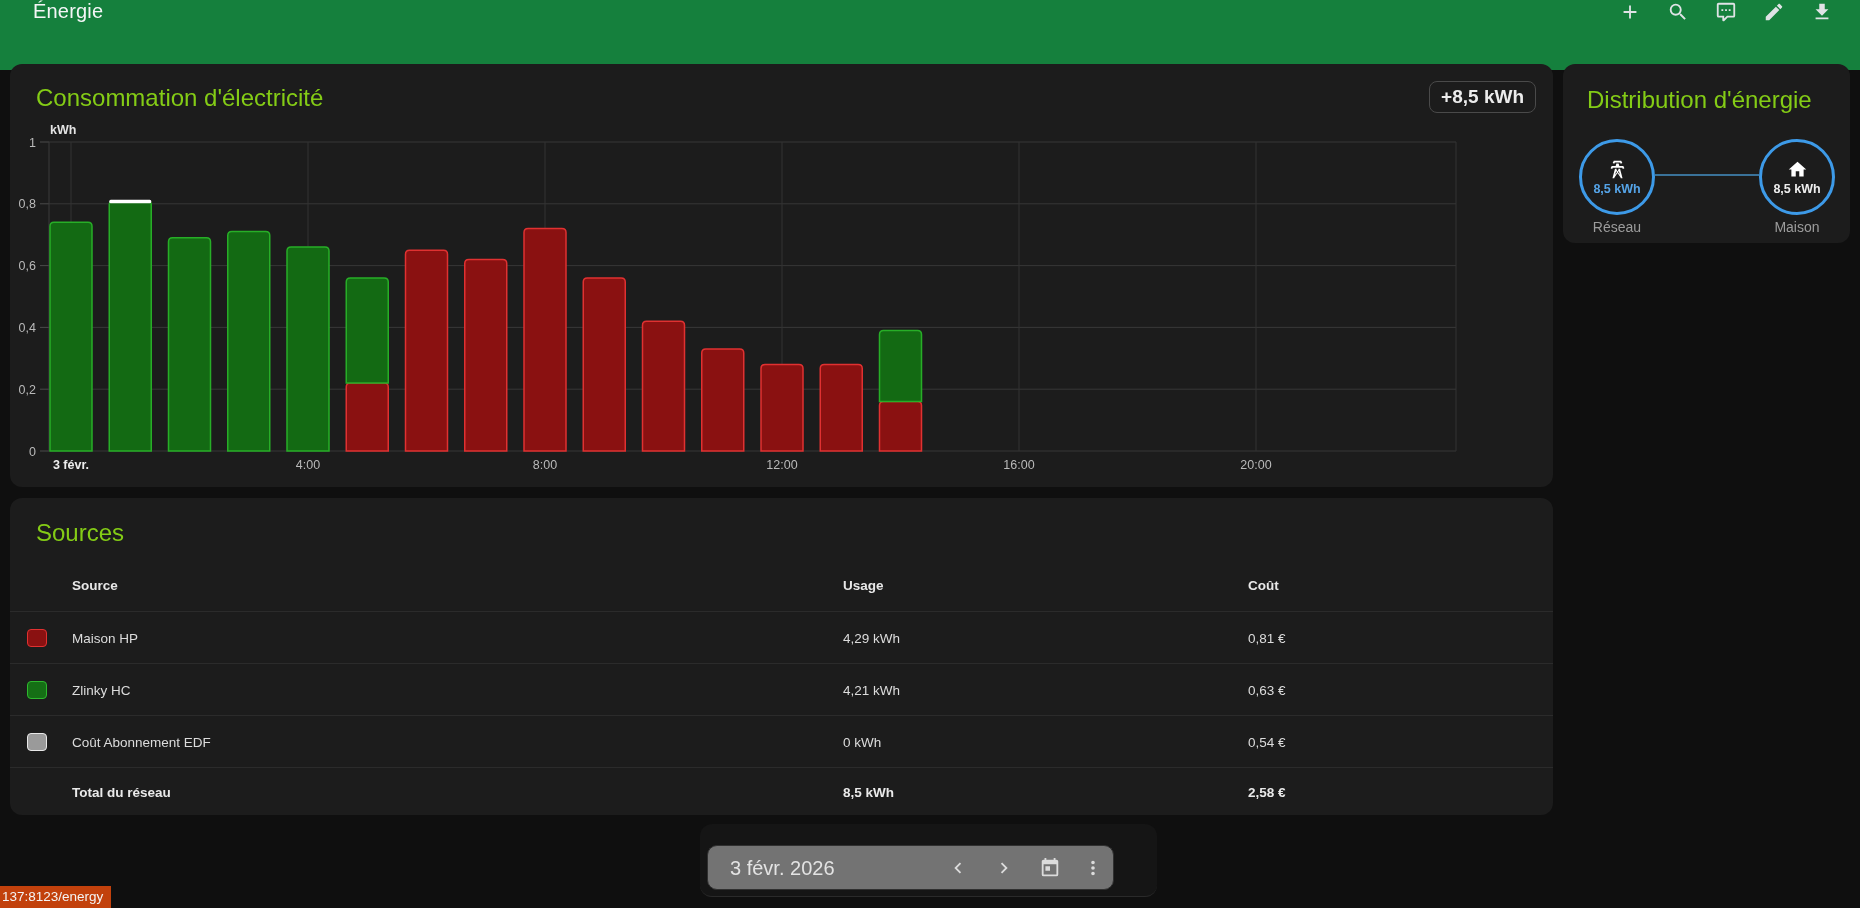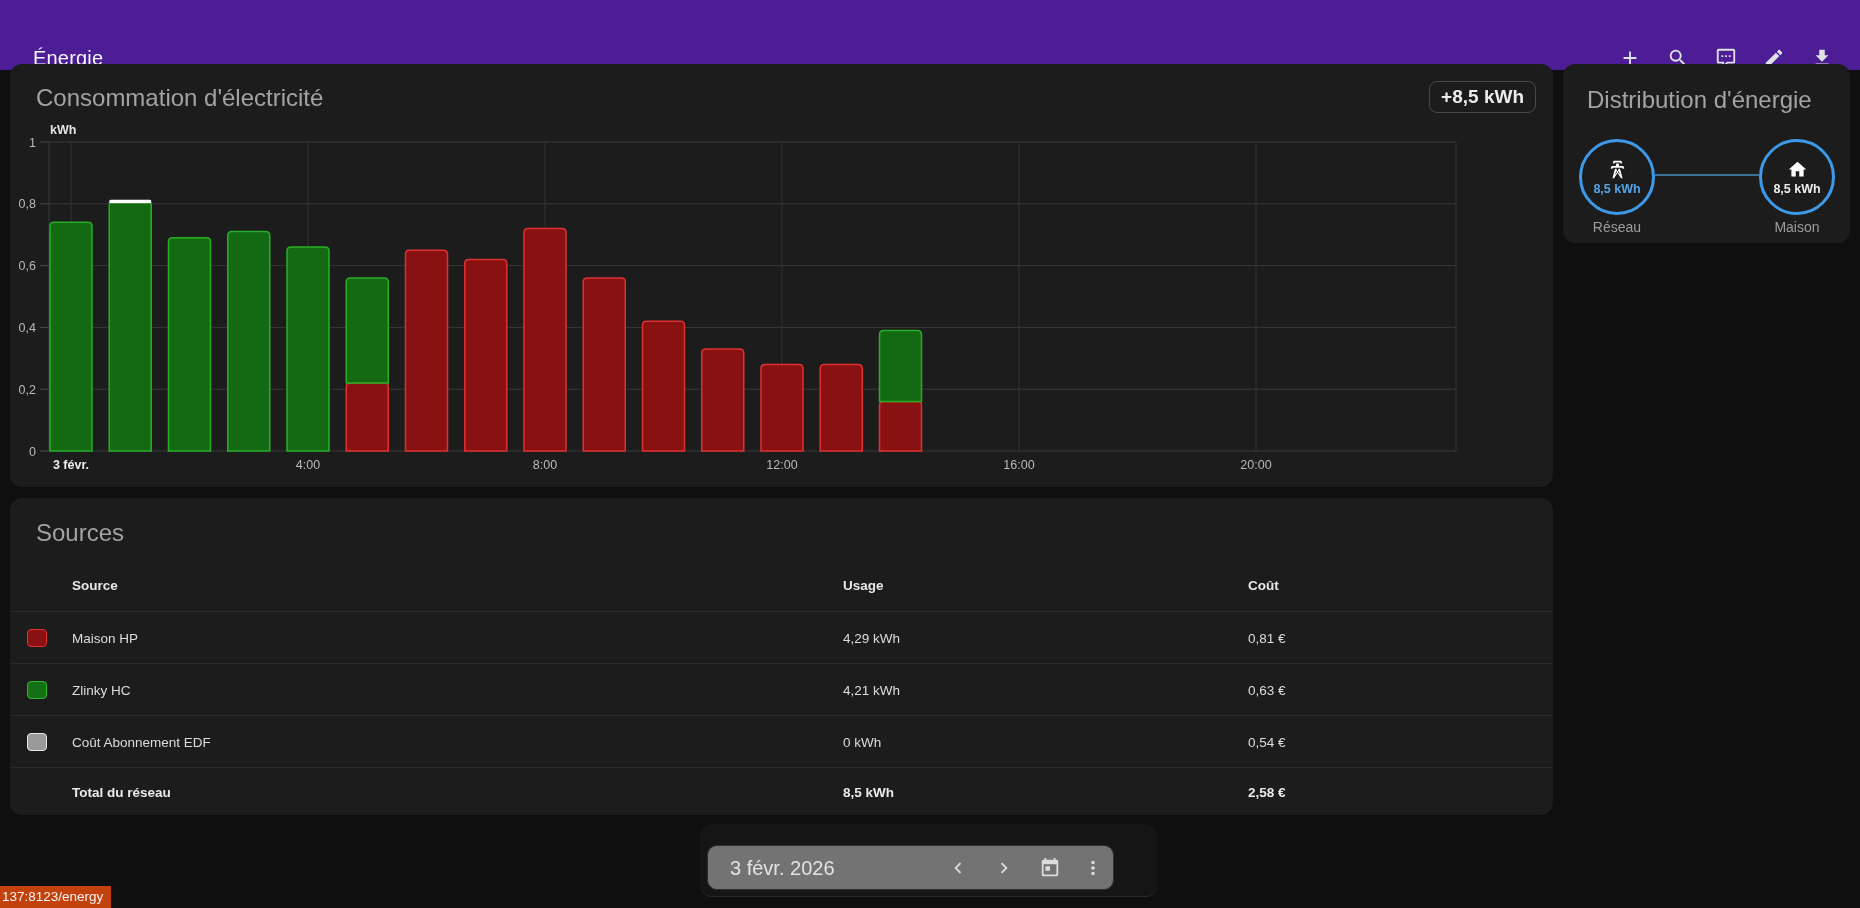--- a/index.html
+++ b/index.html
@@ -4,32 +4,32 @@
 <style>
   html,body{margin:0;padding:0;}
   body{
     width:1860px;height:908px;overflow:hidden;position:relative;
     background:#0f0f0f;font-family:"Liberation Sans",sans-serif;
     -webkit-font-smoothing:antialiased;
   }
   
   .appbar{
     position:absolute;left:0;top:0;width:1860px;height:70px;
-    background:#4c1d95;display:flex;align-items:flex-end;
+    background:#15803d;display:flex;align-items:flex-start;
   }
   .appbar-title{color:#f4f6f7;font-size:20px;margin-left:33px;letter-spacing:.2px;}
   .appbar-icons{margin-left:auto;display:flex;align-items:center;gap:24px;padding-right:26px;}
   .icon-btn{width:24px;height:24px;display:flex;align-items:center;justify-content:center;cursor:pointer;}
   .icon-btn svg{width:22px;height:22px;fill:#dfe3e6;}
   
   .card{position:absolute;background:#1c1c1c;border-radius:12px;}
   #consumption-card{left:10px;top:64px;width:1543px;height:423px;}
   #distribution-card{left:1563px;top:64px;width:287px;height:179px;}
   #sources-card{left:10px;top:498px;width:1543px;height:317px;}
-  .card-title{position:absolute;color:#a3a3a3;font-size:24px;font-weight:400;}
+  .card-title{position:absolute;color:#84cc16;font-size:24px;font-weight:400;}
   #consumption-card .card-title{left:26px;top:20px;}
   #distribution-card .card-title{left:24px;top:22px;}
   #sources-card .card-title{left:26px;top:21px;}
   
   .compare-badge{
     position:absolute;right:17px;top:17px;height:30px;padding:0 11px;
     border:1px solid #4a4a4a;border-radius:8px;display:flex;align-items:center;
     color:#ececec;font-size:19px;font-weight:700;background:#1c1c1c;
   }
   

